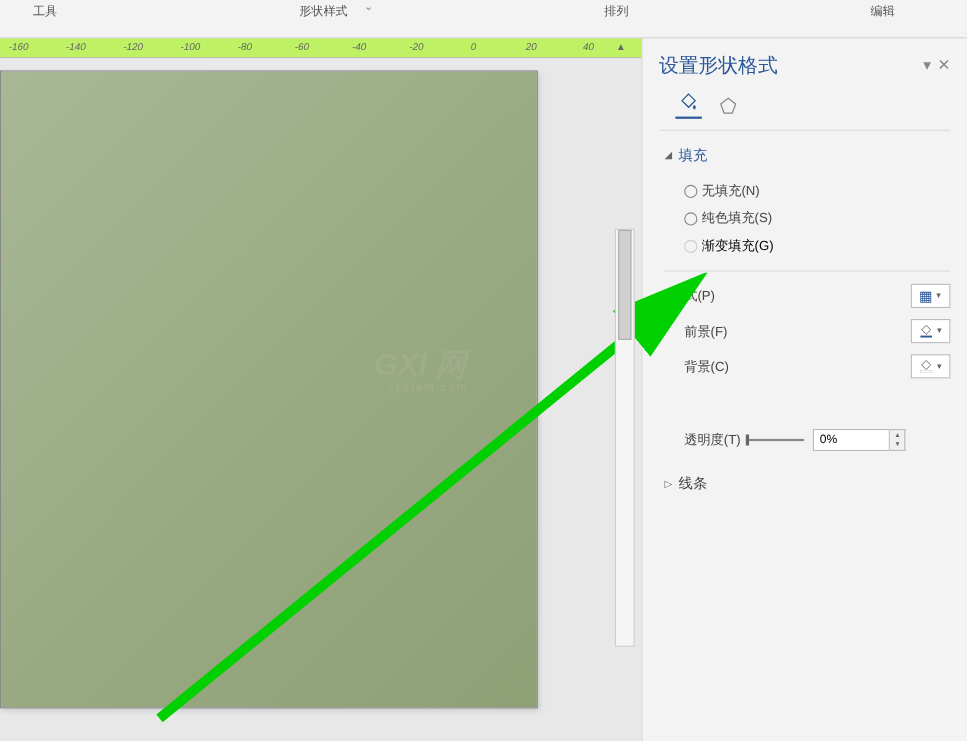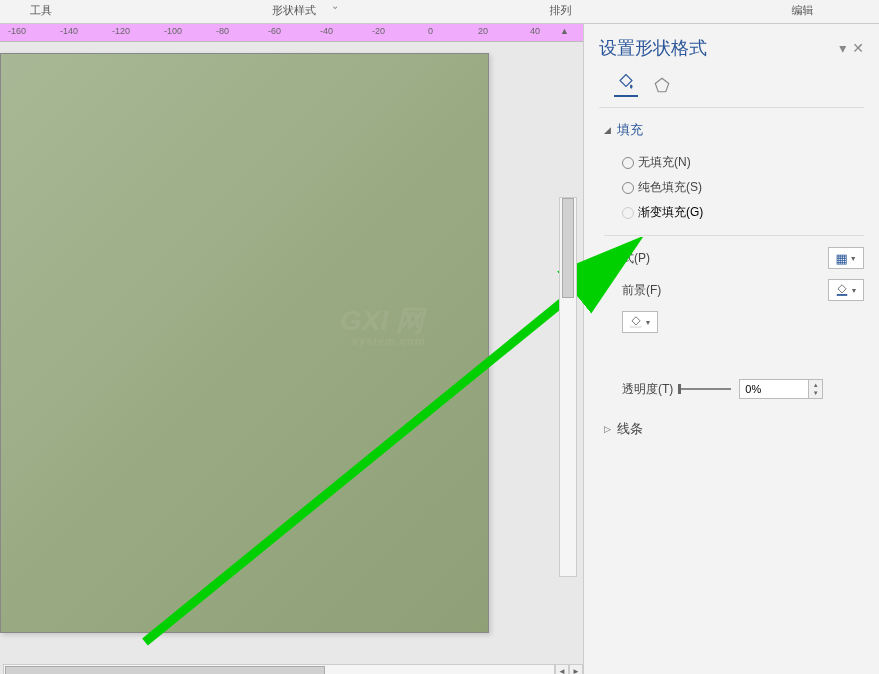--- a/index.html
+++ b/index.html
@@ -1,30 +1,30 @@
 <!DOCTYPE html>
 <html><head>
   <meta charset="utf-8">
   <style>
     * { margin: 0; padding: 0; box-sizing: border-box; font-family: "Microsoft YaHei", sans-serif; }
     body { background: #e8e8e8; width: 879px; height: 674px; overflow: hidden; position: relative; }
     
-    .top-tabs { height: 24px; background: #f3f3f3; display: flex; border-bottom: 1px solid #ccc; font-size: 11px; color: #555; }
+    .top-tabs { height: 35px; background: #f3f3f3; display: flex; border-bottom: 1px solid #ccc; font-size: 11px; color: #555; }
     .top-tab { padding: 3px 10px; }
     .tab-tools { margin-left: 20px; }
     .tab-style { margin-left: 200px; font-family: Liberation Serif, serif; }
     .tab-arrange { margin-left: 200px; }
     .tab-edit { margin-left: 200px; }
     .small-arrow { margin-left: 5px; font-size: 10px; color: #888; }
     
     .main-container { display: flex; height: calc(100% - 20px); }
     
     .canvas-area { width: 600px; background: #e8e8e8; position: relative; }
     
-    .ruler-h { height: 18px; background: #f0abfc; border-bottom: 1px solid #bbb; display: flex; font-size: 9px; color: #666; position: relative; overflow: hidden; }
+    .ruler-h { height: 18px; background: #bef264; border-bottom: 1px solid #bbb; display: flex; font-size: 9px; color: #666; position: relative; overflow: hidden; font-style: italic; }
     .ruler-tick { position: absolute; top: 2px; white-space: nowrap; }
     
     .canvas-content { position: relative; height: 620px; background: #e8e8e8; }
     
     .shape-rect { position: absolute; left: 0; top: 11px; width: 489px; height: 580px; background: linear-gradient(135deg, #a8b896 0%, #9aab84 50%, #8fa077 100%); border: 1px solid #888; box-shadow: 2px 2px 5px rgba(0,0,0,0.15); }
     
     .watermark { position: absolute; left: 340px; top: 260px; color: #a5b08f; font-size: 28px; font-weight: bold; font-style: italic; opacity: 0.6; pointer-events: none; }
     .watermark-sub { font-size: 11px; font-style: normal; display: block; margin-top: -5px; margin-left: 12px; letter-spacing: 1px; }
     
     .green-arrow { position: absolute; left: 140px; top: 195px; pointer-events: none; }
@@ -194,20 +194,21 @@
         <div class="control-btn">
           <svg width="14" height="14" viewBox="0 0 24 24">
             <path d="M12 3 L5 10 L12 17 L19 10 Z" fill="none" stroke="#666" stroke-width="1.5"></path>
             <rect x="3" y="19" width="18" height="3" fill="#2b579a"></rect>
           </svg>
           <span class="dropdown-arrow">▼</span>
         </div>
       </div>
 
       <div class="control-row">
+        <span class="control-label">背景(C)</span>
         <div class="control-btn">
           <svg width="14" height="14" viewBox="0 0 24 24">
             <path d="M12 3 L5 10 L12 17 L19 10 Z" fill="none" stroke="#666" stroke-width="1.5"></path>
             <rect x="3" y="19" width="18" height="3" fill="#fff" stroke="#aaa" stroke-width="0.5"></rect>
           </svg>
           <span class="dropdown-arrow">▼</span>
         </div>
       </div>
 
       <div class="slider-row">

